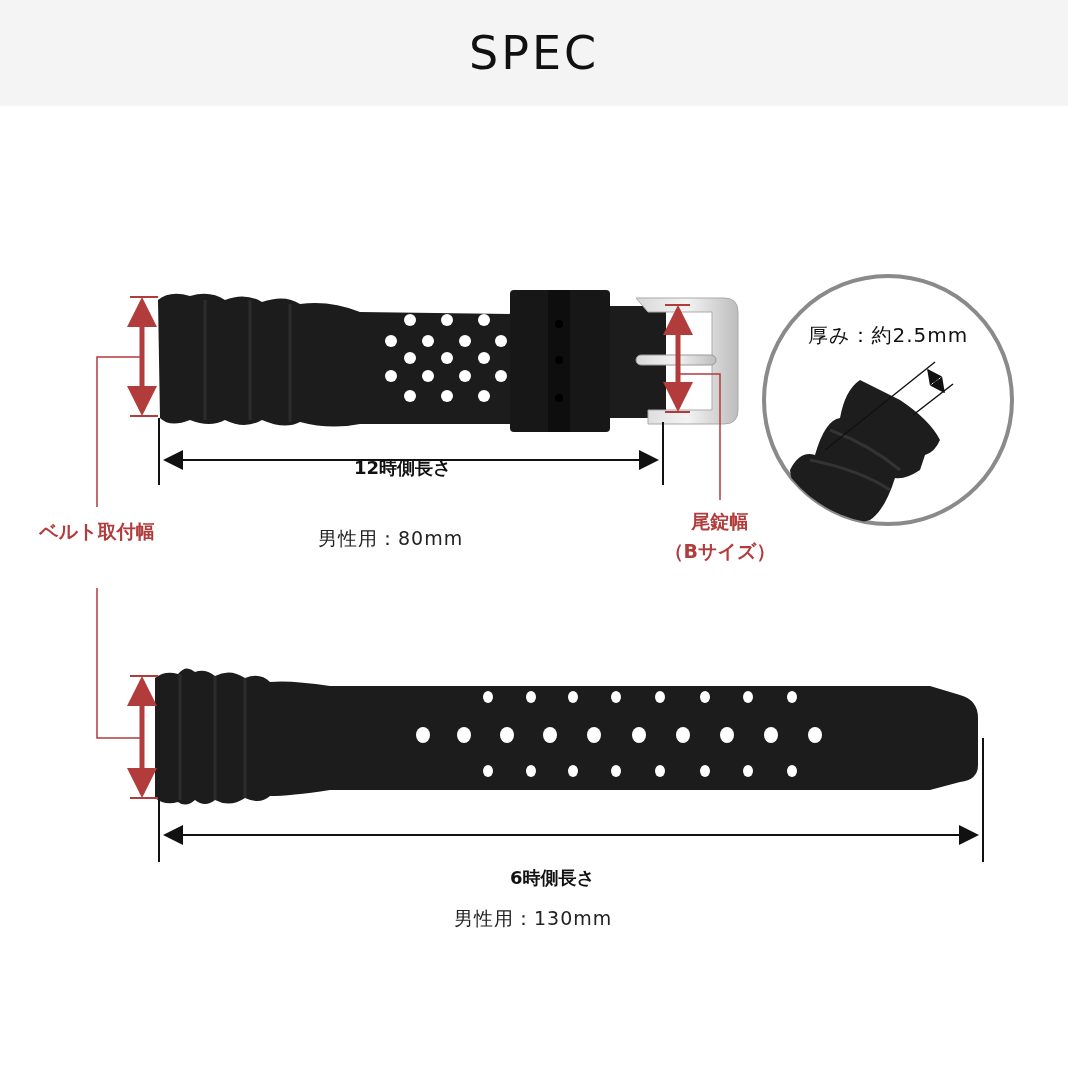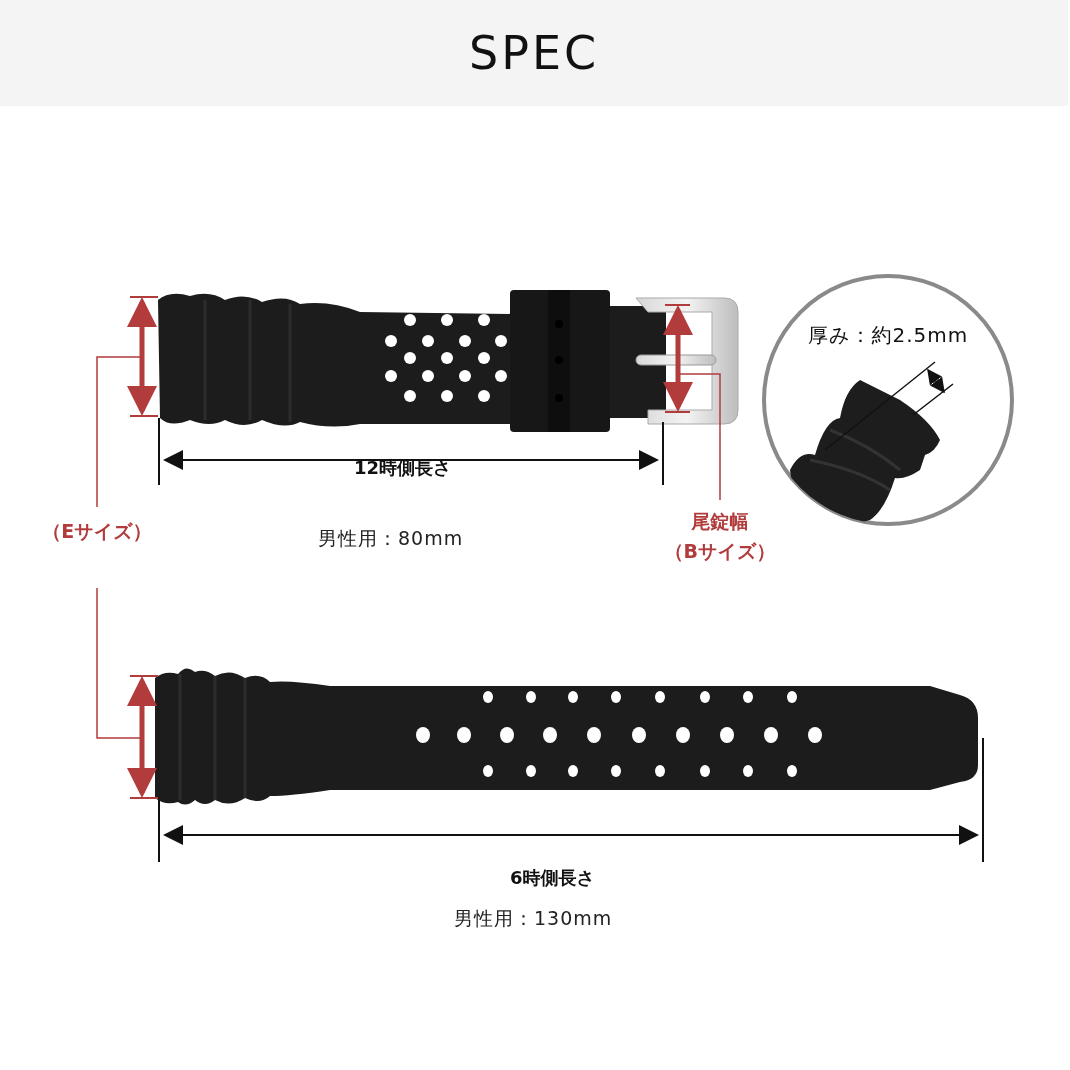--- a/index.html
+++ b/index.html
@@ -157,21 +157,21 @@
     <line x1="159" y1="800" x2="159" y2="862" stroke="#111" stroke-width="2"></line>
     <line x1="983" y1="738" x2="983" y2="862" stroke="#111" stroke-width="2"></line>
     <line x1="165" y1="835" x2="977" y2="835" stroke="#111" stroke-width="2" marker-start="url(#arrowBlk)" marker-end="url(#arrowBlk)"></line>
   </g>
 </svg>
 
 <div class="lbl bold" style="left:322px; top:456px;margin-left:32px;">12時側長さ</div>
 <div class="lbl reg" style="left:318px; top:526px;">男性用：80mm</div>
 
 <div class="lbl red" style="left:14px; top:516px; width:166px;">
-  <div>（Eサイズ）</div>
+  <div>ベルト取付幅</div>
 </div>
 
 <div class="lbl red" style="left:655px; top:506px; width:130px;">
   <div>尾錠幅</div>
   <div>（Bサイズ）</div>
 </div>
 
 <div class="lbl thick" style="left:808px; top:322px;">厚み：約2.5mm</div>
 
 <div class="lbl bold" style="left:478px; top:866px;margin-left:32px;">6時側長さ</div>

